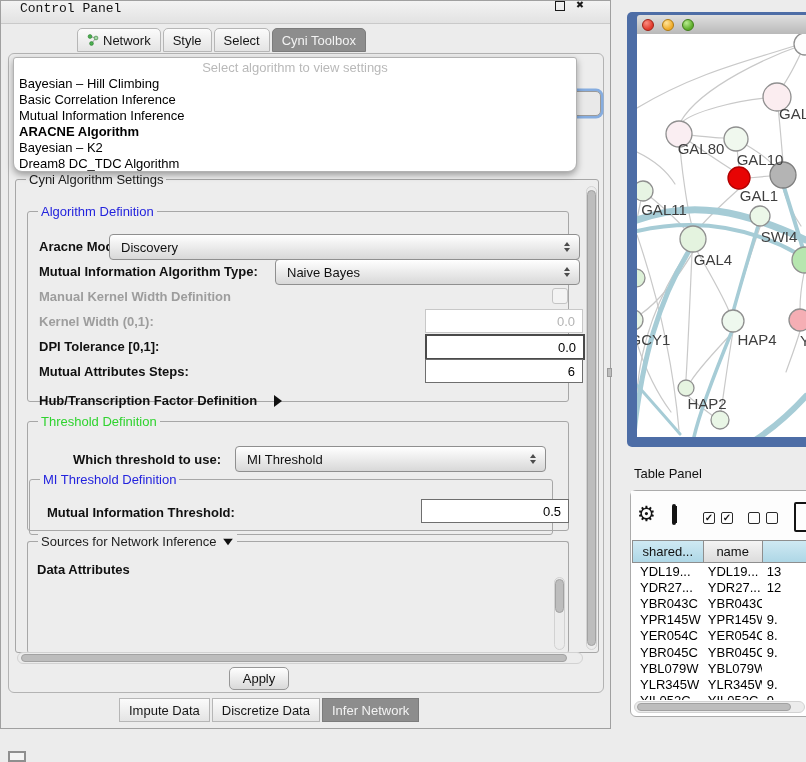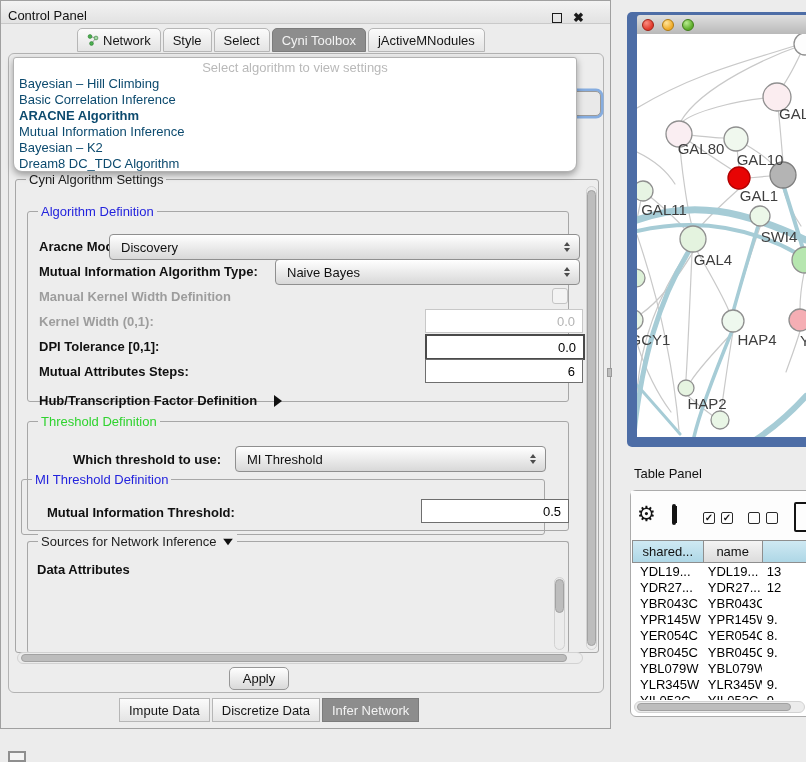--- a/index.html
+++ b/index.html
@@ -1,39 +1,39 @@
 <!DOCTYPE html>
 <html><head>
 <meta charset="utf-8">
 <style>
   html,body{margin:0;padding:0;}
   body{width:806px;height:762px;overflow:hidden;background:#ececec;
        font-family:"Liberation Sans",sans-serif;position:relative;}
   .abs{position:absolute;box-sizing:border-box;}
   
   .ctrl-win{border:1px solid #a0a0a0;background:#ececec;}
-  .ctrl-title{display:flex;align-items:flex-end;background:linear-gradient(#f3f3f3,#e2e2e2);
-      border-bottom:1px solid #c9c9c9;font-size:13px;color:#111;padding:0 26px 0 7px;}
+  .ctrl-title{display:flex;align-items:flex-start;background:linear-gradient(#f3f3f3,#e2e2e2);
+      border-bottom:1px solid #c9c9c9;font-size:13px;color:#111;padding:0 26px 0 19px;font-family:Liberation Mono, monospace;}
   .win-icons{margin-left:auto;display:flex;align-items:center;gap:11px;}
   .float-ico{width:10px;height:10px;border:1.5px solid #1b1b1b;box-sizing:border-box;}
   .close-ico{font-size:13px;font-weight:bold;color:#1b1b1b;line-height:10px;}
   
   .tabbar{display:flex;align-items:flex-end;}
   .tab{height:22px;padding:0 9px;display:flex;align-items:center;gap:4px;font-size:13px;
       color:#161616;background:linear-gradient(#fbfbfb,#e4e4e4);border:1px solid #b6b6b6;
       border-radius:5px 5px 0 0;margin-right:2px;white-space:nowrap;}
   .tab.selected{background:#8d8d8d;color:#f3f3f3;border-color:#7c7c7c;}
   .tabbar.bottom .tab{border-radius:0;height:22px;}
   
   .content-panel{border:1px solid #b3b3b3;border-radius:6px;background:#ededed;}
   
   .popup{background:#fff;border:1px solid #b2b2b2;border-radius:3px 3px 9px 9px;
       box-shadow:0 3px 7px rgba(0,0,0,.35);z-index:50;padding-top:1px;}
   .dd-ph{height:17px;line-height:17px;text-align:center;color:#b9b9b9;font-size:13px;}
-  .dd-item{height:16px;line-height:16px;padding-left:5px;font-size:13px;color:#0c4a6e;white-space:nowrap;}
+  .dd-item{height:16px;line-height:16px;padding-left:5px;font-size:13px;color:#000000;white-space:nowrap;}
   .dd-item.sel{font-weight:bold;}
   
   .grp{border:1px solid #a7a7a7;border-radius:3px;}
   .gt{position:absolute;top:-8px;left:10px;background:#ededed;padding:0 3px;font-size:13px;
       color:#1d1d1d;white-space:nowrap;display:flex;align-items:center;gap:5px;}
   .gt.blue{color:#2323dd;}
   .gt.green{color:#2fd32f;}
   .lbl{position:absolute;font-size:13px;font-weight:bold;color:#101010;white-space:nowrap;}
   .lbl.dis{color:#9d9d9d;}
   .combo{position:absolute;display:flex;align-items:center;background:linear-gradient(#ffffff,#d8d8d8);
@@ -115,23 +115,20 @@
         </div>
         <div class="tab">
           <span>Style</span>
         </div>
         <div class="tab">
           <span>Select</span>
         </div>
         <div class="tab selected">
           <span>Cyni Toolbox</span>
         </div>
-        <div class="tab">
-          <span>jActiveMNodules</span>
-        </div>
       </div>
 
     <div class="abs content-panel" style="left:7px;top:52px;width:596px;height:640px;"></div>
 
     <div class="abs hidden-combo1" style="left:350px;top:90px;width:250px;height:25px;"></div>
     <div class="abs hidden-combo2" style="left:20px;top:140px;width:556px;height:26px;"></div>
 
     <div class="abs grp" style="left:14px;top:178px;width:584px;height:474px;">
       <span class="gt">
           <span>Cyni Algorithm Settings</span>
@@ -187,21 +184,21 @@
         </span>
     </div>
     <span class="lbl" style="left:72px;top:451px;">Which threshold to use:</span>
     <div class="combo" style="left:234px;top:445px;width:298px;height:24px;">
       <span>MI Threshold</span>
       <span class="arrows">
           <span class="arr-up"></span>
           <span class="arr-dn"></span>
         </span>
     </div>
-    <div class="abs grp" style="left:20px;top:478px;width:524px;height:56px;">
+    <div class="abs grp" style="left:28px;top:478px;width:524px;height:56px;">
       <span class="gt blue">
           <span>MI Threshold Definition</span>
         </span>
     </div>
     <span class="lbl" style="left:46px;top:504px;">Mutual Information Threshold:</span>
     <div class="tf" style="left:420px;top:498px;width:132px;height:22px;border-color:#6e6e6e;">
         <span>0.5</span>
       </div>
 
     <div class="abs grp" style="left:26px;top:540px;width:542px;height:112px;border-bottom:none;">
@@ -231,22 +228,22 @@
           <span>Infer Network</span>
         </div>
       </div>
   </div>
 
   <div class="abs popup" style="left:13px;top:57px;width:564px;height:115px;">
     <div class="dd-ph">Select algorithm to view settings</div>
     <div id="ddItems">
         <div class="dd-item">Bayesian – Hill Climbing</div>
         <div class="dd-item">Basic Correlation Inference</div>
+        <div class="dd-item">Mutual Information Inference</div>
         <div class="dd-item sel">ARACNE Algorithm</div>
-        <div class="dd-item">Mutual Information Inference</div>
         <div class="dd-item">Bayesian – K2</div>
         <div class="dd-item">Dream8 DC_TDC Algorithm</div>
       </div>
   </div>
 
   <div class="abs" style="left:607px;top:368px;width:5px;height:9px;background:#bdbdbd;border:1px solid #9a9a9a;"></div>
 
   <div class="abs net-frame" style="left:627px;top:12px;width:183px;height:435px;">
     <div class="abs net-title" style="left:10px;top:3px;width:173px;height:19px;">
       <span class="light red"></span>

